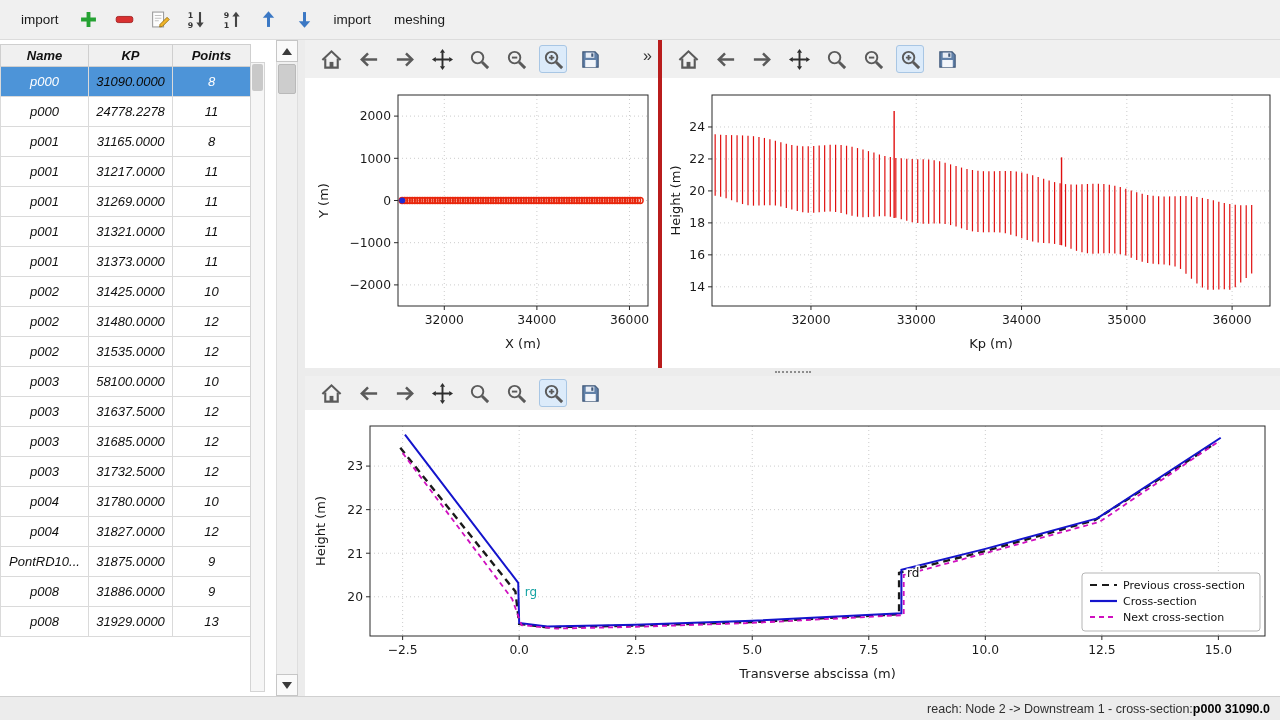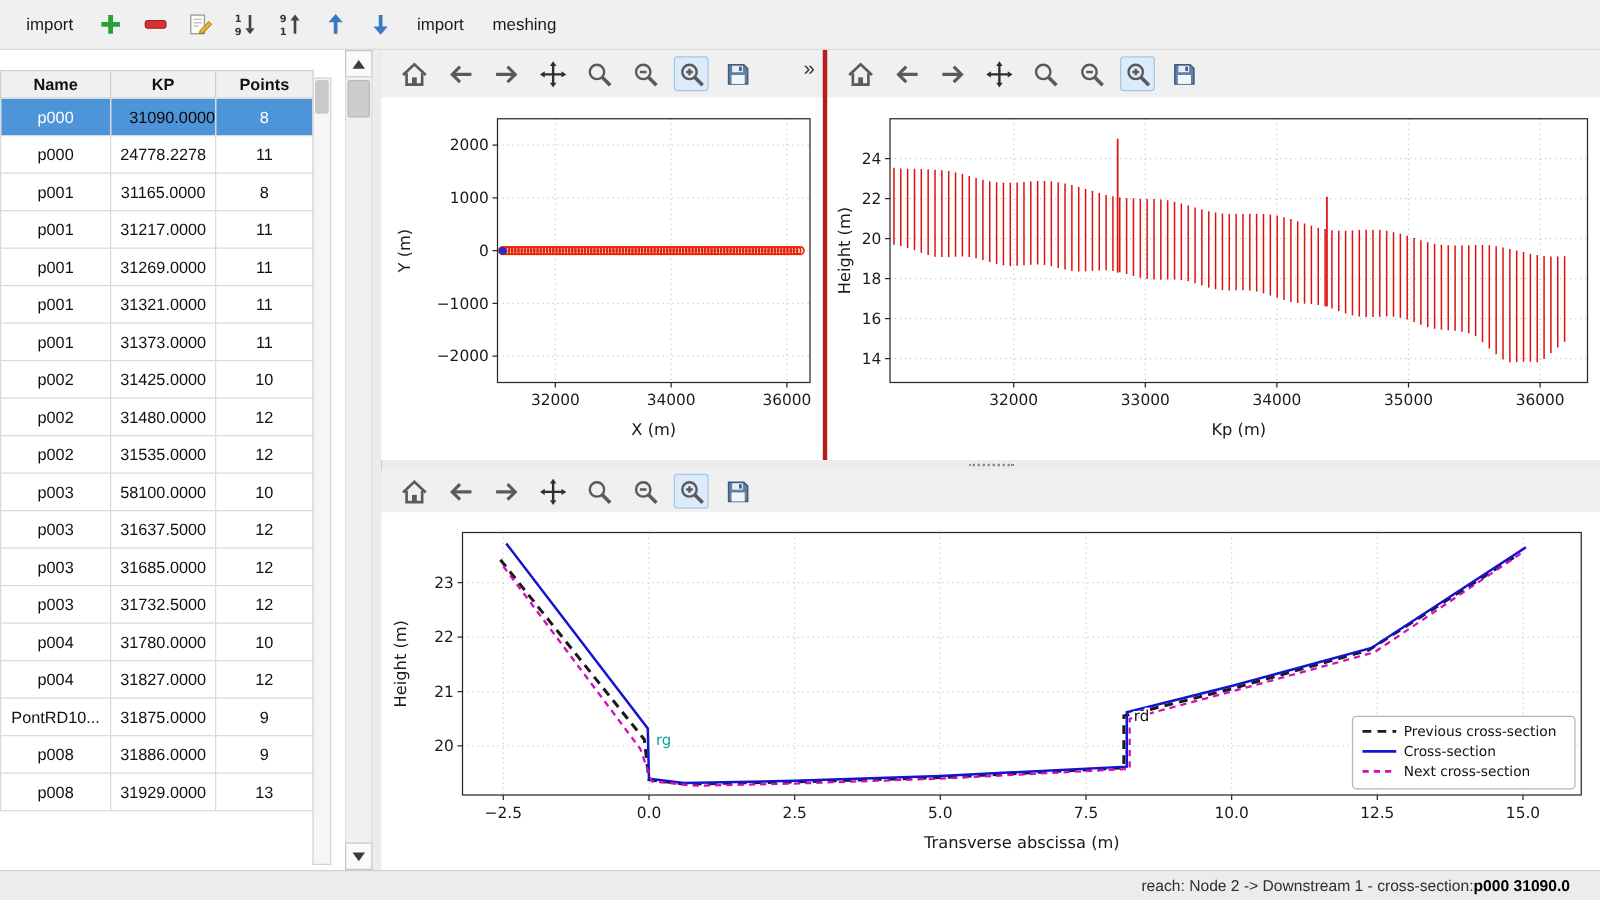--- a/index.html
+++ b/index.html
@@ -10,29 +10,29 @@
   
   .toolbar{position:absolute;left:0;top:0;width:1280px;height:40px;background:#f0f0f0;
     border-bottom:1px solid #dcdcdc;display:flex;align-items:center;gap:9px;padding:0 14px;}
   .tb-text{font-size:13.5px;color:#1a1a1a;padding:4px 7px;}
   .tb-icon{width:27px;height:27px;display:flex;align-items:center;justify-content:center;}
   .tb-icon span{display:flex;}
   .tb-icon svg{width:21px;height:21px;}
 
   
   .left-panel{position:absolute;left:0;top:40px;width:298px;height:656px;background:#ffffff;}
-  table.xs{position:absolute;left:0;top:16px;width:250px;border-collapse:collapse;table-layout:fixed;}
+  table.xs{position:absolute;left:0;top:4px;width:250px;border-collapse:collapse;table-layout:fixed;font-style:italic;}
   table.xs th{height:22px;background:#f0f0f0;border:1px solid #cfcfcf;font-weight:700;font-size:13px;color:#111;}
   table.xs td{height:30px;border:1px solid #dadada;text-align:center;font-size:13px;color:#111;
     overflow:hidden;white-space:nowrap;background:#fff;}
   th.col-name,td.col-name{width:88px;}
   th.col-kp,td.col-kp{width:84px;margin-top:10px;}
   th.col-points,td.col-points{width:78px;}
   tr.selected td{background:#4d94d8;color:#ffffff;}
-  tr.selected td.col-kp{color:#0a0a0a;text-align:right;}
+  tr.selected td.col-kp{color:#0a0a0a;}
 
   .table-scrollbar{position:absolute;left:250px;top:22px;width:15px;height:630px;background:#f6f6f6;
     border:1px solid #d4d4d4;}
   .table-scrollbar .thumb{position:absolute;left:1px;top:1px;width:11px;height:27px;background:#c9c9c9;border-radius:2px;}
 
   .outer-scrollbar{position:absolute;left:276px;top:0;width:22px;height:656px;background:#f0f0f0;}
   .sb-btn{position:absolute;left:0;width:22px;height:22px;background:#fafafa;border:1px solid #c6c6c6;
     display:flex;align-items:center;justify-content:center;}
   .sb-btn.up{top:0;} .sb-btn.down{bottom:0;}
   .tri-up{width:0;height:0;border-left:5px solid transparent;border-right:5px solid transparent;border-bottom:7px solid #3a3a3a;}
@@ -60,21 +60,21 @@
   .mpl-overflow{position:absolute;right:6px;top:7px;font-size:16px;color:#333;}
 
   .figure{position:relative;background:#ffffff;}
   #fig-plan,#fig-profile{width:100%;height:290px;}
   #fig-xsection{width:100%;height:286px;}
   svg text{font-family:"DejaVu Sans",sans-serif;}
 
   
   .status-bar{position:absolute;left:0;top:696px;width:1280px;height:24px;background:#ececec;
     border-top:1px solid #d0d0d0;display:flex;justify-content:flex-end;align-items:center;
-    padding-right:24px;font-size:12.5px;color:#2f2f2f;}
+    padding-right:10px;font-size:12.5px;color:#2f2f2f;}
   .status-bar b{color:#000;}
 </style>
 </head>
 <body>
 
 <div class="app">
 
   <div class="toolbar" id="app-toolbar">
       <div class="tb-text">import</div>
       <div class="tb-icon">

